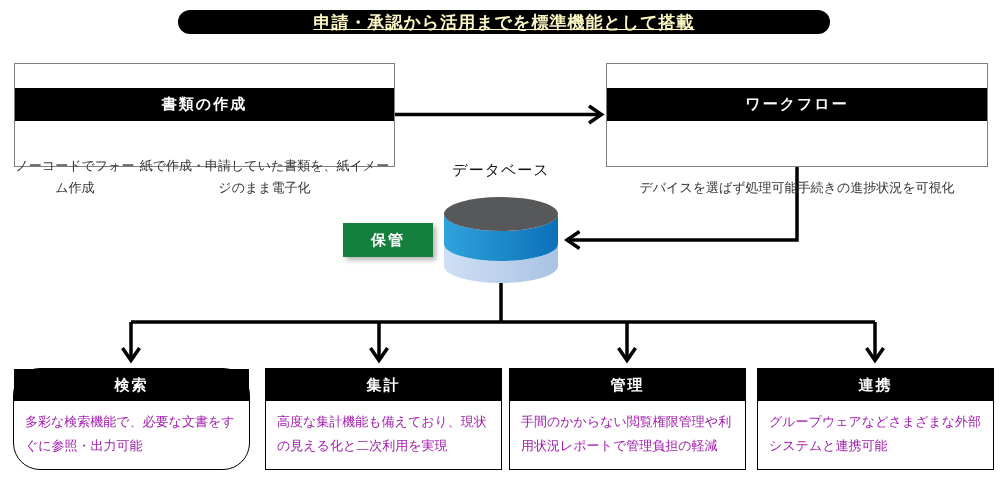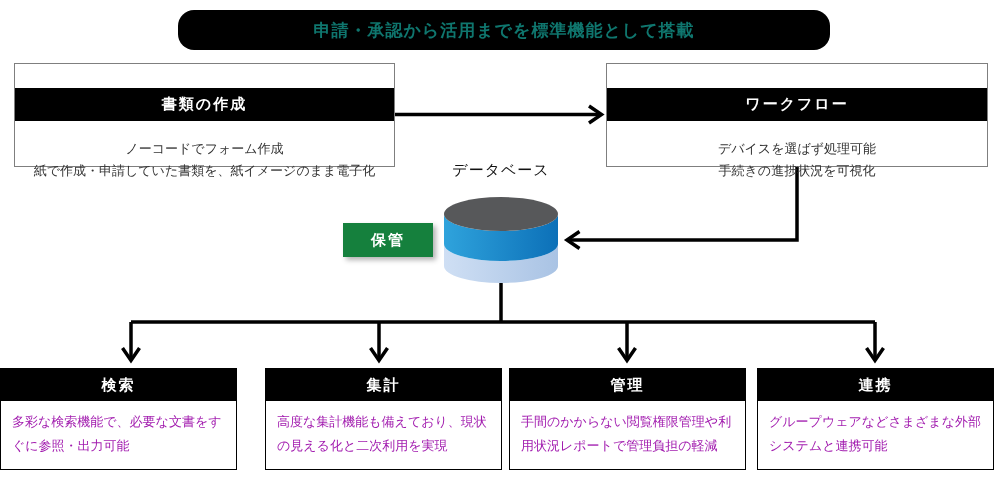--- a/index.html
+++ b/index.html
@@ -2,36 +2,36 @@
 <html><head>
 <meta charset="utf-8">
 <style>
   html,body { margin:0; padding:0; }
   body {
     width:1000px; height:483px; position:relative; background:#ffffff;
     font-family:"Liberation Sans","DejaVu Sans",sans-serif;
     color:#222; overflow:hidden;
   }
   .banner {
-    position:absolute; left:178px; top:10px; width:652px; height:40px;
-    background:#000; border-radius:16px; color:#0f766e;
+    position:absolute; left:178px; top:10px; width:652px; height:24px;
+    background:#000; border-radius:16px; color:#fef9c3;
     display:flex; align-items:center; justify-content:center;
-    font-size:17px; font-weight:bold; letter-spacing:1px;
+    font-size:17px; font-weight:bold; letter-spacing:1px;text-decoration:underline;
   }
   .fbox { position:absolute; background:#fff; box-sizing:border-box; }
   .fbox .hd {
     background:#000; color:#fff; font-weight:bold;
     display:flex; align-items:center; justify-content:center;
     letter-spacing:2px;
   }
   .top-box { border:1px solid #7f7f7f; width:381px; top:63px; height:104px; }
   .top-box .hd { height:33px; font-size:15px;margin-top:24px; }
   .top-box .bd {
-    height:78px; display:flex; flex-direction:column; justify-content:center;
-    text-align:center; font-size:13px; line-height:1.7; color:#333;
+    height:78px; display:flex; flex-direction:row; justify-content:center;
+    text-align:center; font-size:13px; line-height:1.7; color:#333;align-items:flex-end;
   }
   .bottom-box { border:1px solid #000; width:237px; top:368px; height:102px; }
   .bottom-box .hd { height:32px; font-size:15px; }
   .bottom-box .bd {
     padding:9px 11px 0 11px; font-size:13px; line-height:1.85; color:#a21caf;
     text-align:left;
   }
   .db-label {
     position:absolute; left:411px; top:161px; width:180px; text-align:center;
     font-size:15px; color:#111; letter-spacing:1px;
@@ -116,21 +116,21 @@
       <stop offset="1" stop-color="#a9c3e4"></stop>
     </linearGradient>
   </defs>
   <path d="M1,54 L1,76 A57,17 0 0,0 115,76 L115,54 A57,17 0 0,1 1,54 Z" fill="url(#gbot)"></path>
   <path d="M1,24 L1,54 A57,17 0 0,0 115,54 L115,24 A57,17 0 0,1 1,24 Z" fill="url(#gmid)"></path>
   <ellipse cx="58" cy="24" rx="57" ry="17" fill="#57585a"></ellipse>
 </svg>
 
 <div class="storage">保管</div>
 
-<div class="fbox bottom-box" style="left:0;">
+<div class="fbox bottom-box" style="left:13px;border-radius:27px;">
   <div class="hd">検索</div>
   <div class="bd">多彩な検索機能で、必要な文書をすぐに参照・出力可能</div>
 </div>
 
 <div class="fbox bottom-box" style="left:265px;">
   <div class="hd">集計</div>
   <div class="bd">高度な集計機能も備えており、現状の見える化と二次利用を実現</div>
 </div>
 
 <div class="fbox bottom-box" style="left:509px;">

